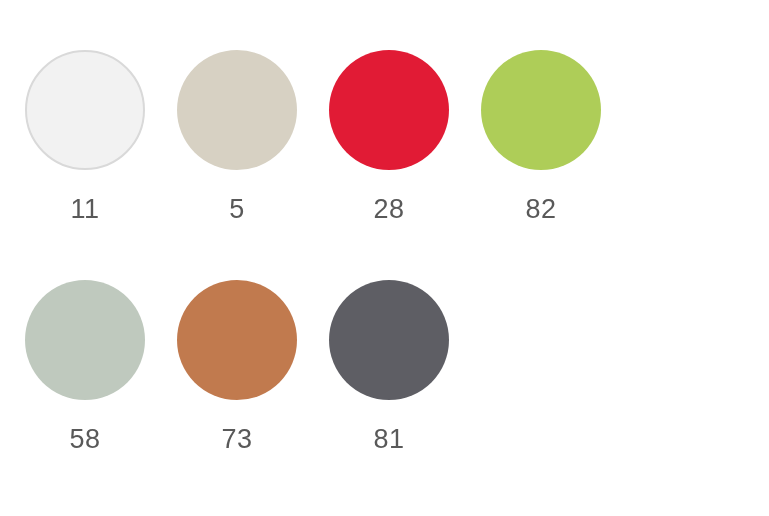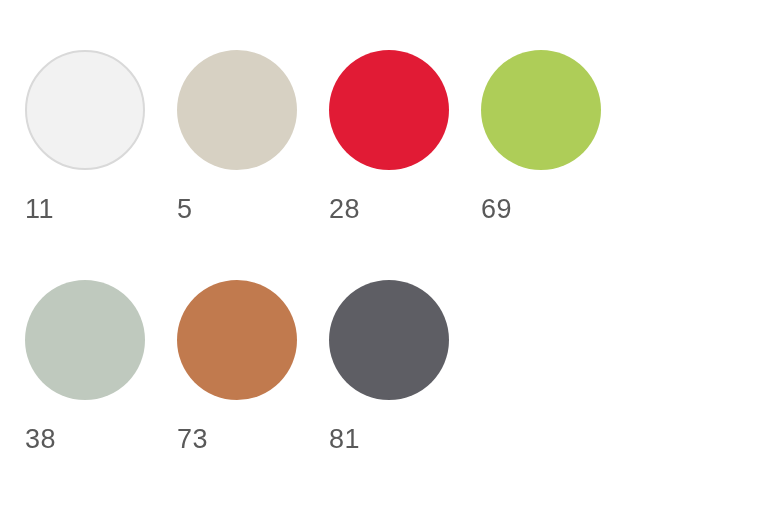--- a/index.html
+++ b/index.html
@@ -31,21 +31,21 @@
     justify-content: flex-start;
     padding-left: 25px;
     height: 230px;
   }
 
   .swatch-cell {
     width: 120px;
     margin-right: 32px;
     display: flex;
     flex-direction: column;
-    align-items: flex-start;
+    align-items: center;
   }
 
   .swatch-circle {
     width: 120px;
     height: 120px;
     border-radius: 50%;
     box-sizing: border-box;
     display: block;
   }
 
@@ -78,27 +78,27 @@
       <div class="swatch-cell">
         <div class="swatch-circle" style="background-color: rgb(215, 209, 195);"></div>
         <div class="swatch-label">5</div>
       </div>
       <div class="swatch-cell">
         <div class="swatch-circle" style="background-color: rgb(225, 27, 53);"></div>
         <div class="swatch-label">28</div>
       </div>
       <div class="swatch-cell">
         <div class="swatch-circle" style="background-color: rgb(174, 205, 88);"></div>
-        <div class="swatch-label">69</div>
+        <div class="swatch-label">82</div>
       </div>
     </div>
   <div class="swatch-row">
       <div class="swatch-cell">
         <div class="swatch-circle" style="background-color: rgb(191, 201, 190);"></div>
-        <div class="swatch-label">38</div>
+        <div class="swatch-label">58</div>
       </div>
       <div class="swatch-cell">
         <div class="swatch-circle" style="background-color: rgb(193, 122, 78);"></div>
         <div class="swatch-label">73</div>
       </div>
       <div class="swatch-cell">
         <div class="swatch-circle" style="background-color: rgb(94, 94, 100);"></div>
         <div class="swatch-label">81</div>
       </div>
     </div>

